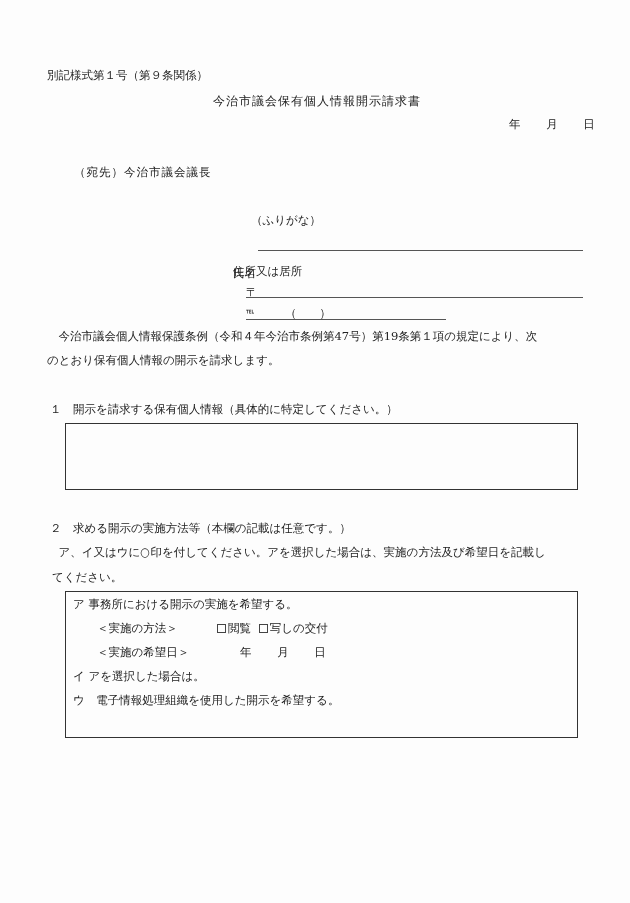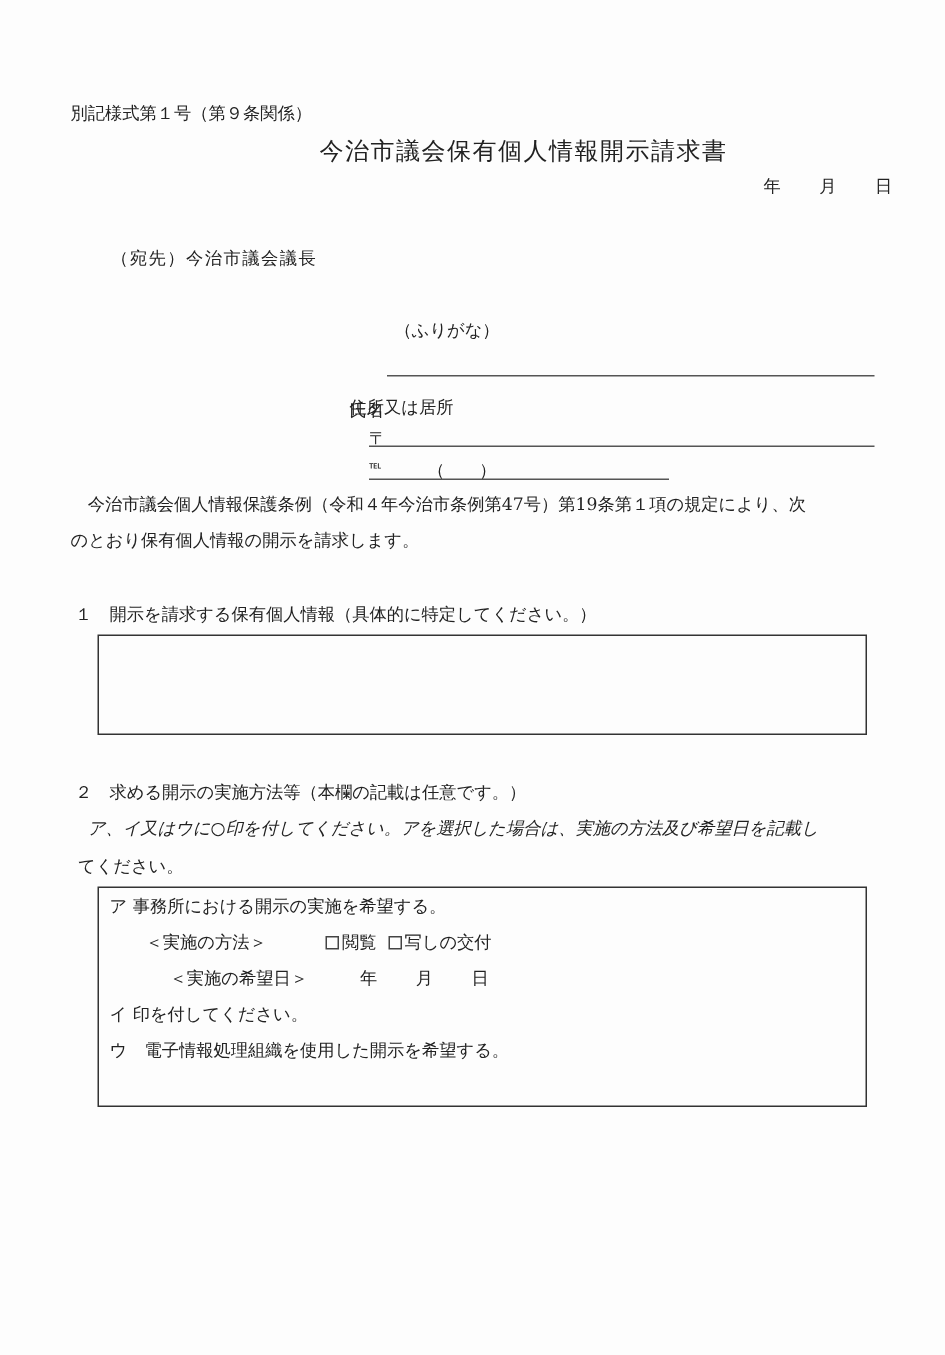--- a/index.html
+++ b/index.html
@@ -12,31 +12,31 @@
   .box { position:absolute; border:1.5px solid #333; box-sizing:border-box; background:transparent; }
   .box-field { width:100%; height:100%; border:none; background:transparent; outline:none; resize:none; font-family:inherit; font-size:11.5px; }
   .spaced { letter-spacing:1px; }
   .cb { display:inline-block; width:9px; height:9px; border:1px solid #444; vertical-align:-1px; margin-right:2px; box-sizing:border-box; }
   .date-part { display:inline-block; }
 </style>
 </head>
 <body>
 
 <div class="abs" style="left:47px;top:68px;text-align:right;">別記様式第１号（第９条関係）</div>
-<div class="abs spaced" style="left:213px;top:94px;font-size:16px;">今治市議会保有個人情報開示請求書</div>
+<div class="abs spaced" style="left:213px;top:94px;font-size:12px;">今治市議会保有個人情報開示請求書</div>
 
 <div class="abs" style="left:509px;top:117px;">
   <span class="date-part">年</span>
   <span class="date-part" style="margin-left:22px;">月</span>
   <span class="date-part" style="margin-left:22px;">日</span>
 </div>
 
 <div class="abs spaced" style="left:74px;top:165px;">（宛先）今治市議会議長</div>
 
-<div class="abs" style="left:263px;top:213px;">（ふりがな）</div>
+<div class="abs" style="left:251px;top:213px;">（ふりがな）</div>
 
 <div class="abs" style="left:233px;top:238px;margin-top:28px;">氏名</div>
 <div class="uline" style="left:258px;top:250px;width:325px;"></div>
 
 <div class="abs" style="left:233px;top:264px;">住所又は居所</div>
 
 <div class="abs" style="left:246px;top:285px;">〒</div>
 <div class="uline" style="left:246px;top:297px;width:337px;"></div>
 
 <div class="abs" style="left:246px;top:307px;font-size:10px;">℡</div>
@@ -45,34 +45,34 @@
 
 <div class="abs" style="left:47px;top:329px;">　今治市議会個人情報保護条例（令和４年今治市条例第47号）第19条第１項の規定により、次</div>
 <div class="abs" style="left:47px;top:353px;">のとおり保有個人情報の開示を請求します。</div>
 
 <div class="abs" style="left:50px;top:402px;">１　開示を請求する保有個人情報（具体的に特定してください。）</div>
 <div class="box" style="left:65px;top:423px;width:513px;height:67px;">
   <textarea class="box-field" style=""></textarea>
 </div>
 
 <div class="abs" style="left:50px;top:521px;">２　求める開示の実施方法等（本欄の記載は任意です。）</div>
-<div class="abs" style="left:47px;top:545px;font-style:italic;">　ア、イ又はウに○印を付してください。アを選択した場合は、実施の方法及び希望日を記載し</div>
+<div class="abs" style="left:47px;top:545px;">　ア、イ又はウに○印を付してください。アを選択した場合は、実施の方法及び希望日を記載し</div>
 <div class="abs" style="left:52px;top:570px;">てください。</div>
 
 <div class="box" style="left:65px;top:591px;width:513px;height:147px;"></div>
 
 <div class="abs" style="left:73px;top:597px;">ア 事務所における開示の実施を希望する。</div>
 
 <div class="abs" style="left:97px;top:621px;">＜実施の方法＞</div>
 <div class="abs" style="left:217px;top:621px;text-align:center;">
   <span><span class="cb"></span><span>閲覧</span></span>
   <span style="margin-left:4px;"><span class="cb"></span><span>写しの交付</span></span>
 </div>
 
-<div class="abs" style="left:97px;top:645px;margin-left:16px;">＜実施の希望日＞</div>
+<div class="abs" style="left:97px;top:645px;">＜実施の希望日＞</div>
 <div class="abs" style="left:240px;top:645px;">
   <span class="date-part">年</span>
   <span class="date-part" style="margin-left:22px;">月</span>
   <span class="date-part" style="margin-left:22px;">日</span>
 </div>
 
-<div class="abs" style="left:73px;top:669px;">イ 印を付してください。</div>
+<div class="abs" style="left:73px;top:669px;">イ アを選択した場合は。</div>
 <div class="abs" style="left:73px;top:693px;">ウ　電子情報処理組織を使用した開示を希望する。</div>
 
 </body></html>

